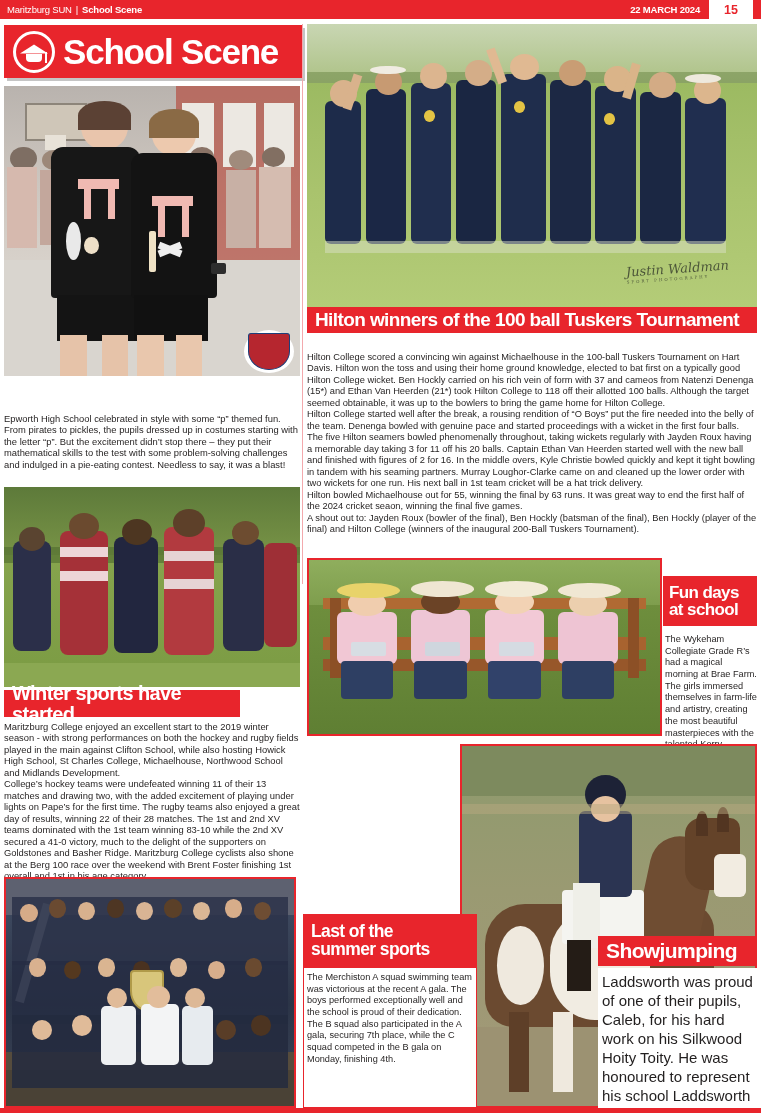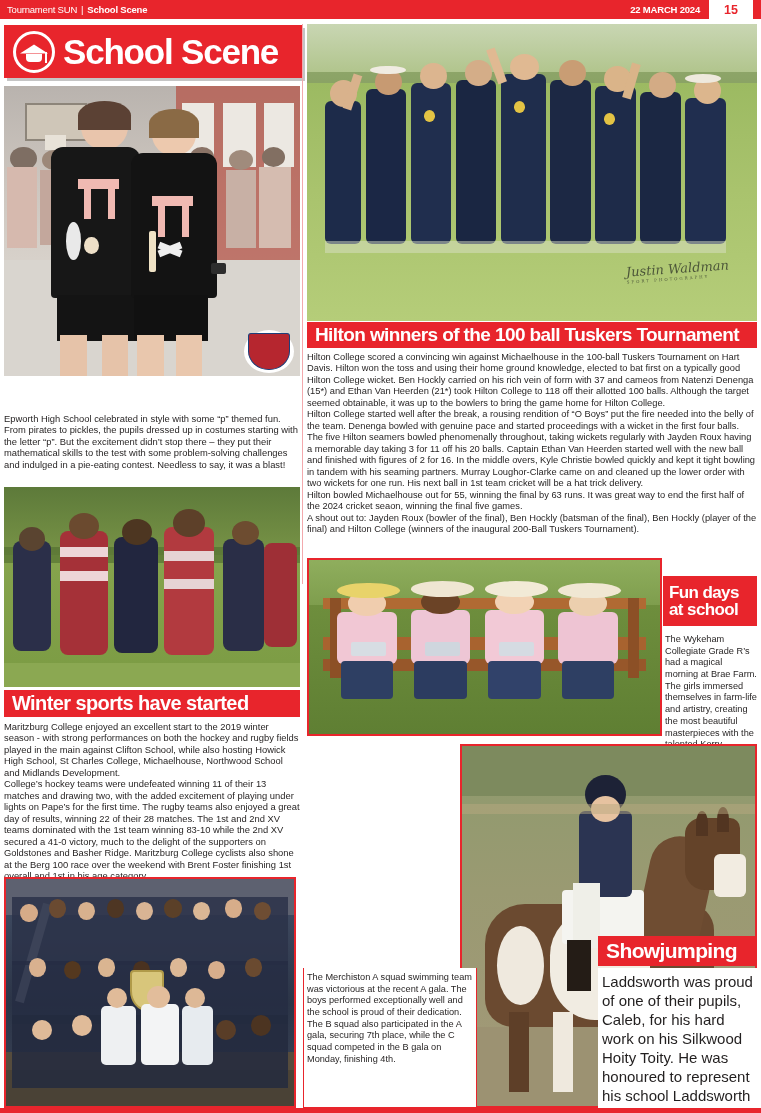--- a/index.html
+++ b/index.html
@@ -195,21 +195,21 @@
   }
   .sig small { display:block; font-size:4px; letter-spacing:2px; font-style:normal; }
 </style>
 </head>
 <body>
 
 <div class="page">
 
   <div class="masthead">
     <div class="masthead-left">
-      <span class="mh-pub">Tournament SUN</span>
+      <span class="mh-pub">Maritzburg SUN</span>
       <span class="mh-sep">|</span>
       <span class="mh-sec">School Scene</span>
     </div>
     <div class="masthead-right">
       <span class="mh-date">22 MARCH 2024</span>
       <span class="mh-pageno">15</span>
       <span class="mh-tail"></span>
     </div>
   </div>
 
@@ -302,21 +302,21 @@
       <div style="position:absolute;left:54%;top:46%;width:17%;height:5%;background:#efefef;opacity:.85;"></div>
       <div class="blob" style="left:57%;top:11%;width:11%;height:14%;background:#5d4029;"></div>
       <div style="position:absolute;left:74%;top:26%;width:14%;height:56%;background:#2a2e47;border-radius:8px;"></div>
       <div class="blob" style="left:77%;top:17%;width:9%;height:12%;background:#6d4c30;"></div>
       <div style="position:absolute;left:88%;top:28%;width:11%;height:52%;background:#9e2f36;border-radius:8px;"></div>
       <div style="position:absolute;left:0;bottom:0;width:100%;height:12%;background:#8ba852;"></div>
     </div>
   </div>
 
 
-  <div class="headbar" style="left:4px; top:690px; width:296px; height:27px; font-size:20px;">
+  <div class="headbar" style="left:4px; top:690px; width:236px; height:27px; font-size:20px;">
     <span>Winter sports have started</span>
   </div>
 
   <div class="body-copy" style="left:4px; top:721px; width:296px;">
     <p>Maritzburg College enjoyed an excellent start to the 2019 winter season - with strong performances on both the hockey and rugby fields played in the main against Clifton School, while also hosting Howick High School, St Charles College, Michaelhouse, Northwood School and Midlands Development.</p>
     <p>College’s hockey teams were undefeated winning 11 of their 13 matches and drawing two, with the added excitement of playing under lights on Pape’s for the first time. The rugby teams also enjoyed a great day of results, winning 22 of their 28 matches. The 1st and 2nd XV teams dominated with the 1st team winning 83-10 while the 2nd XV secured a 41-0 victory, much to the delight of the supporters on Goldstones and Basher Ridge. Maritzburg College cyclists also shone at the Berg 100 race over the weekend with Brent Foster finishing 1st overall and 1st in his age category.</p>
   </div>
 
   <div class="photo redframe" style="left:4px; top:877px; width:292px; height:231px; border:2px solid #e8252c;">
     <div class="ph-inner" style="background:#2f3a52;">
@@ -401,21 +401,21 @@
 
       <div style="position:absolute;left:4%;top:73%;width:89%;height:4%;background:#d9dfc6;opacity:.5;"></div>
 
       <div class="sig" style="right:28px; bottom:40px;">
         <span>Justin Waldman</span>
         <small>SPORT PHOTOGRAPHY</small>
       </div>
     </div>
   </div>
 
-  <div class="headbar" style="left:307px; top:322px; width:450px; height:26px; font-size:19px;">
+  <div class="headbar" style="left:307px; top:307px; width:450px; height:26px; font-size:19px;">
     <span>Hilton winners of the 100 ball Tuskers Tournament</span>
   </div>
 
   <div class="body-copy" style="left:307px; top:352px; width:450px; font-size:9.3px; line-height:1.235;">
     <p>Hilton College scored a convincing win against Michaelhouse in the 100-ball Tuskers Tournament on Hart Davis. Hilton won the toss and using their home ground knowledge, elected to bat first on a typically good Hilton College wicket. Ben Hockly carried on his rich vein of form with 37 and cameos from Natenzi Denenga (15*) and Ethan Van Heerden (21*) took Hilton College to 118 off their allotted 100 balls. Although the target seemed obtainable, it was up to the bowlers to bring the game home for Hilton College.</p>
     <p>Hilton College started well after the break, a rousing rendition of “O Boys” put the fire needed into the belly of the team. Denenga bowled with genuine pace and started proceedings with a wicket in the first four balls. The five Hilton seamers bowled phenomenally throughout, taking wickets regularly with Jayden Roux having a memorable day taking 3 for 11 off his 20 balls. Captain Ethan Van Heerden started well with the new ball and finished with figures of 2 for 16. In the middle overs, Kyle Christie bowled quickly and kept it tight bowling in tandem with his seaming partners. Murray Loughor-Clarke came on and cleaned up the lower order with two wickets for one run. His next ball in 1st team cricket will be a hat trick delivery.</p>
     <p>Hilton bowled Michaelhouse out for 55, winning the final by 63 runs. It was great way to end the first half of the 2024 cricket seaon, winning the final five games.</p>
     <p>A shout out to: Jayden Roux (bowler of the final), Ben Hockly (batsman of the final), Ben Hockly (player of the final) and Hilton College (winners of the inaugural 200-Ball Tuskers Tournament).</p>
   </div>
 
@@ -500,20 +500,24 @@
 
   <div class="headbar" style="left:598px; top:936px; width:159px; height:30px; font-size:21px;">
     <span>Showjumping</span>
   </div>
 
   <div style="position:absolute;left:598px;top:968px;width:159px;height:140px;background:#fff;"></div>
   <div class="body-copy" style="left:602px; top:972px; width:152px; font-size:15px; line-height:1.27;">
     <p>Laddsworth was proud of one of their pupils, Caleb, for his hard work on his Silkwood Hoity Toity. He was honoured to represent his school Laddsworth Primary School Sanesa KZN with their Shiney new numnahs. Results: equitation 30cm 1st, show jumping 40cm 2nd 2nd (2 clears), dressage - 3rd and 3rd.</p>
   </div>
 
+  <div class="headbar" style="left:303px; top:914px; width:174px; height:54px; font-size:17.5px; flex-direction:column; align-items:flex-start; justify-content:center; padding-left:8px;">
+    <span>Last of the</span>
+    <span>summer sports</span>
+  </div>
 
   <div style="position:absolute;left:303px;top:968px;width:174px;height:140px;background:#fff;border:1px solid #e8252c;border-top:none;"></div>
   <div class="body-copy" style="left:307px; top:972px; width:166px; font-size:9.2px; line-height:1.27;">
     <p>The Merchiston A squad swimming team was victorious at the recent A gala. The boys performed exceptionally well and the school is proud of their dedication. The B squad also participated in the A gala, securing 7th place, while the C squad competed in the B gala on Monday, finishing 4th.</p>
   </div>
 
   <div class="bottomrule"></div>
 
 </div>
 

